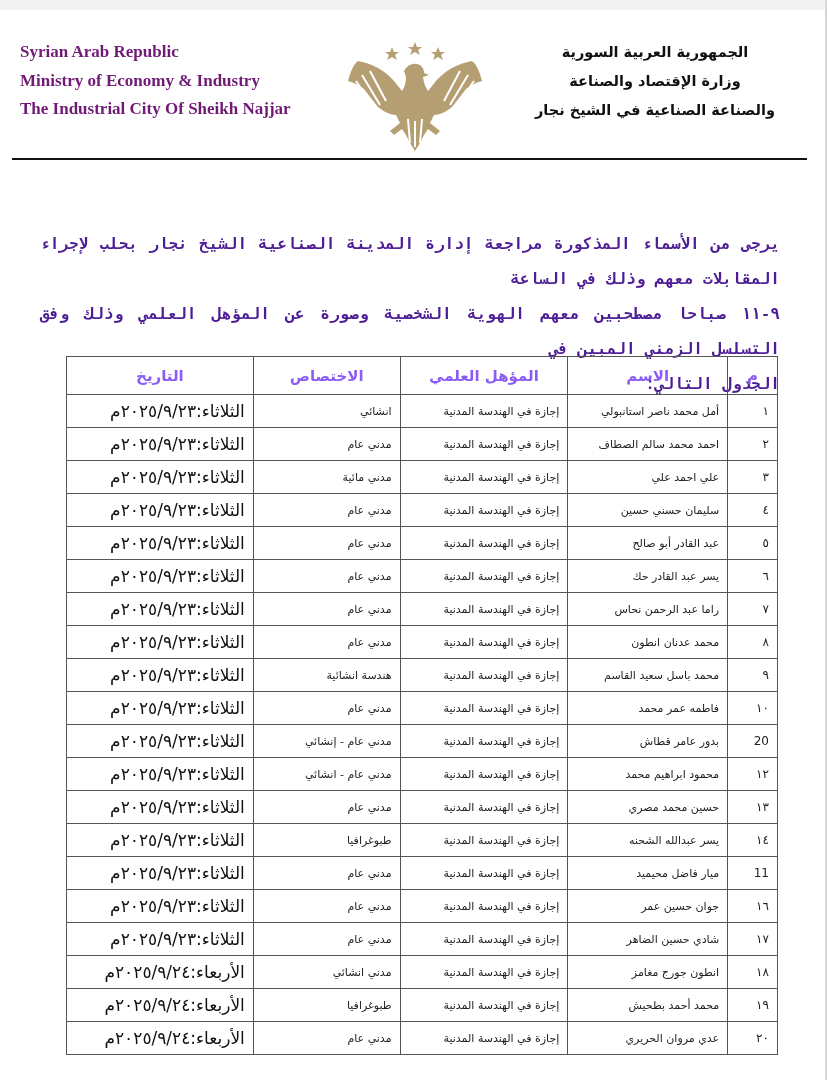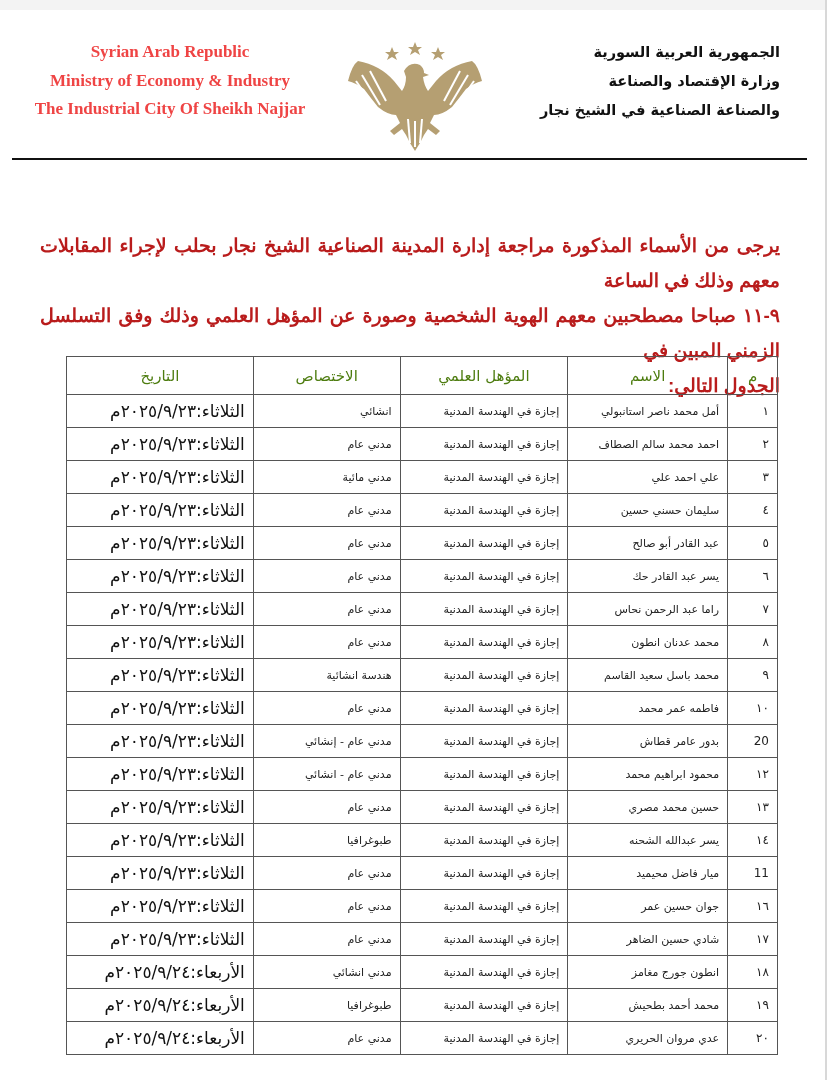--- a/index.html
+++ b/index.html
@@ -3,42 +3,42 @@
 <meta charset="utf-8">
 <style>
   html, body { margin: 0; padding: 0; }
   body {
     width: 827px; height: 1080px; background: #ffffff; position: relative; overflow: hidden;
     font-family: "DejaVu Sans", "Liberation Sans", sans-serif; color: #111;
   }
   .topbar { position: absolute; left: 0; top: 0; width: 827px; height: 10px; background: #f3f3f3; }
   .right-edge { position: absolute; right: 0; top: 0; width: 2px; height: 1080px; background: #d8d8d8; }
   .hdr-en {
-    position: absolute; left: 20px; top: 38px; width: 300px; text-align: center;
-    font-family: "Liberation Serif", "DejaVu Serif", serif; font-weight: bold; font-size: 17px; line-height: 28.5px; color: #ef4444;
+    position: absolute; left: 20px; top: 38px; width: 300px; 
+    font-family: "Liberation Serif", "DejaVu Serif", serif; font-weight: bold; font-size: 17px; line-height: 28.5px; color: #701a75;
   }
   .hdr-en div { white-space: nowrap; }
   .hdr-ar {
-    position: absolute; left: 530px; top: 38px; width: 250px; direction: rtl;
+    position: absolute; left: 530px; top: 38px; width: 250px; text-align: center; direction: rtl;
     font-family: "DejaVu Sans", sans-serif; font-weight: bold; font-size: 14.5px; line-height: 29px; color: #111;
   }
   .hdr-ar div { white-space: nowrap; }
   .emblem { position: absolute; left: 332px; top: 35px; width: 166px; height: 120px; }
   .rule { position: absolute; left: 12px; top: 158px; width: 795px; height: 2px; background: #111; }
   .intro {
     position: absolute; left: 40px; top: 228px; width: 740px; direction: rtl; text-align: justify;
-    font-family: Liberation Sans, sans-serif; font-weight: bold; font-size: 19px; line-height: 35px; color: #b91c1c;
+    font-family: Liberation Mono, monospace; font-weight: bold; font-size: 16px; line-height: 35px; color: #4c1d95;
   }
   .intro p { margin: 0; }
   table.sched {
     position: absolute; left: 66px; top: 356px; width: 712px; border-collapse: collapse; direction: rtl;
     font-family: "DejaVu Sans", sans-serif; font-size: 11px; color: #222;
   }
   table.sched th, table.sched td { border: 1px solid #555; padding: 0 8px; white-space: nowrap; }
-  table.sched th { height: 37px; font-weight: normal; font-size: 15px; text-align: center; color: #4d7c0f; }
+  table.sched th { height: 37px; font-weight: bold; font-size: 15px; text-align: center; color: #8b5cf6; }
   table.sched td { height: 32px; text-align: right; }
   col.c-num { width: 50px; }
   col.c-name { width: 160px; }
   col.c-qual { width: 168px; }
   col.c-spec { width: 147px; }
   col.c-date { width: 187px; }
   td.num { text-align: center; font-size: 12px; }
   td.spec { text-align: center; border-radius: 12px; }
   td.date { text-align: right; font-size: 17px; color: #111; }
 </style>

